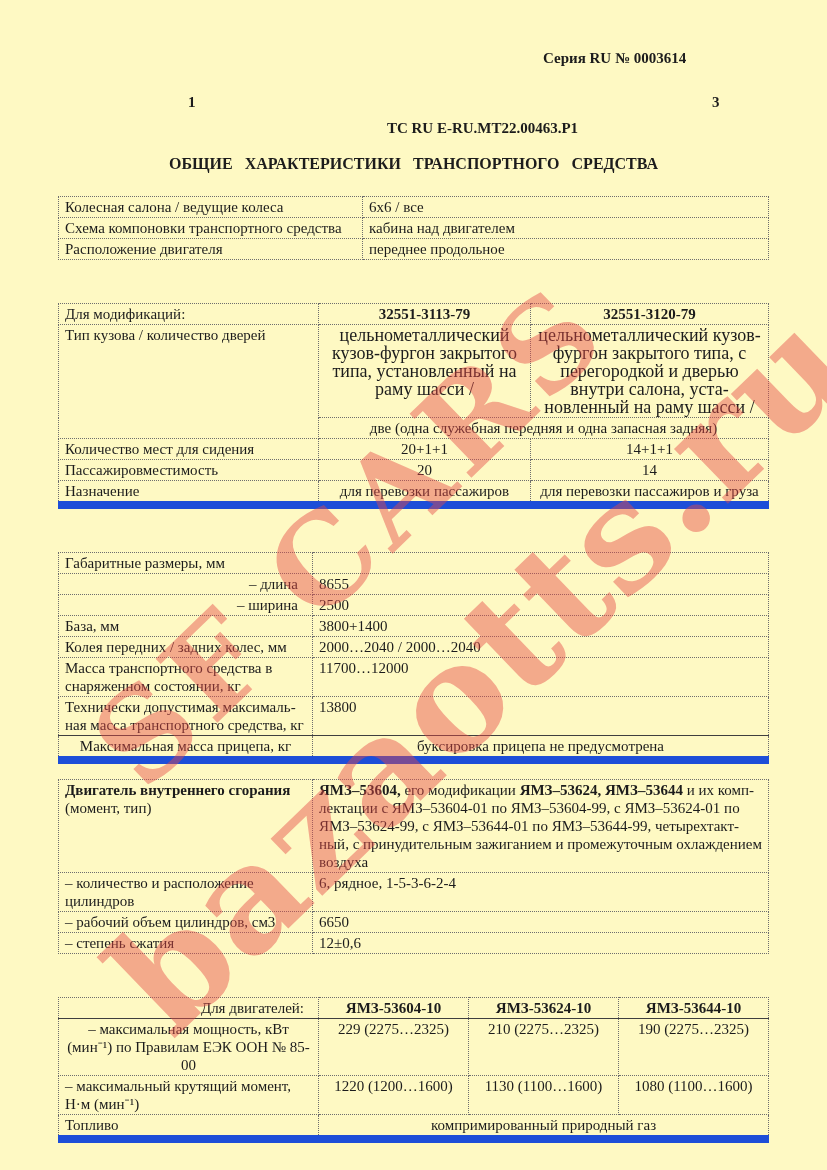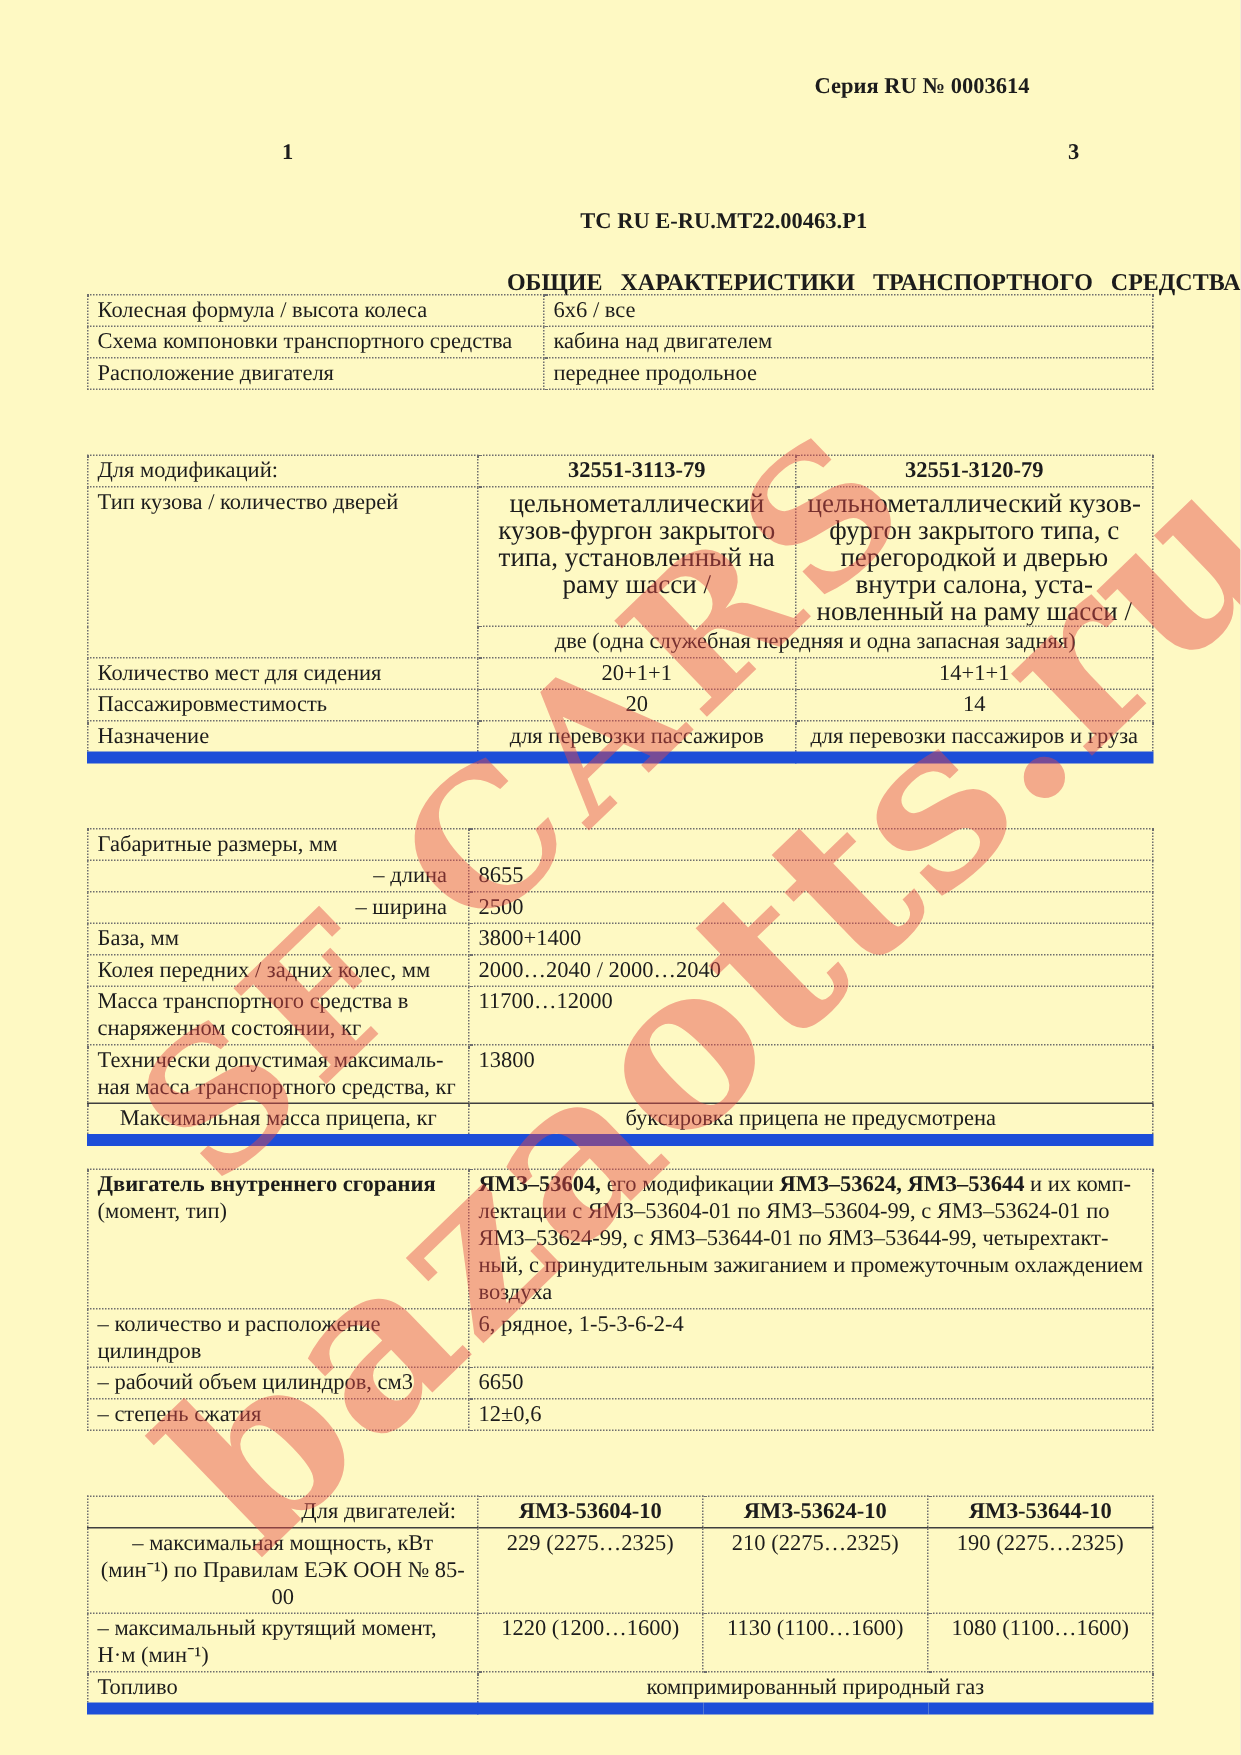--- a/index.html
+++ b/index.html
@@ -11,24 +11,24 @@
     background: #fef9c3;
     overflow: hidden;
     font-family: "Liberation Serif", serif;
     color: #1c1c1c;
     font-size: 15px;
   }
   .doc-header { position: relative; height: 196px; }
   .series { position: absolute; left: 543px; top: 50px; font-weight: bold; white-space: nowrap; }
   .pagenum-left  { position: absolute; left: 188px; top: 94px; font-weight: bold; }
   .pagenum-right { position: absolute; left: 712px; top: 94px; font-weight: bold; }
-  .approval { position: absolute; top: 120px; left: 0; width: 100%; text-align: center; font-weight: bold; margin-top: 20px; }
+  .approval { position: absolute; top: 120px; left: 0; width: 100%; text-align: center; font-weight: bold; }
   .approval span { position: relative; left: 69px; }
-  .doc-title { position: absolute; top: 155px; left: 0; width: 100%; text-align: right;
-               font-weight: bold; font-size: 16px; word-spacing: 8px; margin-top: 25px; }
+  .doc-title { position: absolute; top: 155px; left: 0; width: 100%; text-align: center;
+               font-weight: bold; font-size: 16px; word-spacing: 8px; }
 
   .content { margin: 0 58px; width: 711px; position: relative; z-index: 1; }
   table { border-collapse: collapse; table-layout: fixed; width: 710px; }
   td { border: 1px dotted #6e6e6e; padding: 1px 6px; vertical-align: top; line-height: 18px; overflow: hidden; }
   .t1 { margin-top: 0; }
   .t2 { margin-top: 11px; }
   .t3 { margin-top: 15px; }
   .t4 { margin-top: 15px; }
   .t5 { margin-top: 15px; }
   .t2, .t3, .t5 { border-bottom: 8px solid #1d4ed8; margin-top: 43px; }
@@ -70,21 +70,21 @@
 
   <div class="content">
 
     <table class="t1">
       <colgroup>
           <col style="width:304px">
           <col style="width:406px">
         </colgroup>
       <tbody>
           <tr>
-        <td>Колесная формула / высота колеса</td>
+        <td>Колесная салона / ведущие колеса</td>
         <td>6х6 / все</td>
       </tr>
       <tr>
         <td>Схема компоновки транспортного средства</td>
         <td>кабина над двигателем</td>
       </tr>
       <tr>
         <td>Расположение двигателя</td>
         <td>переднее продольное</td>
       </tr>

